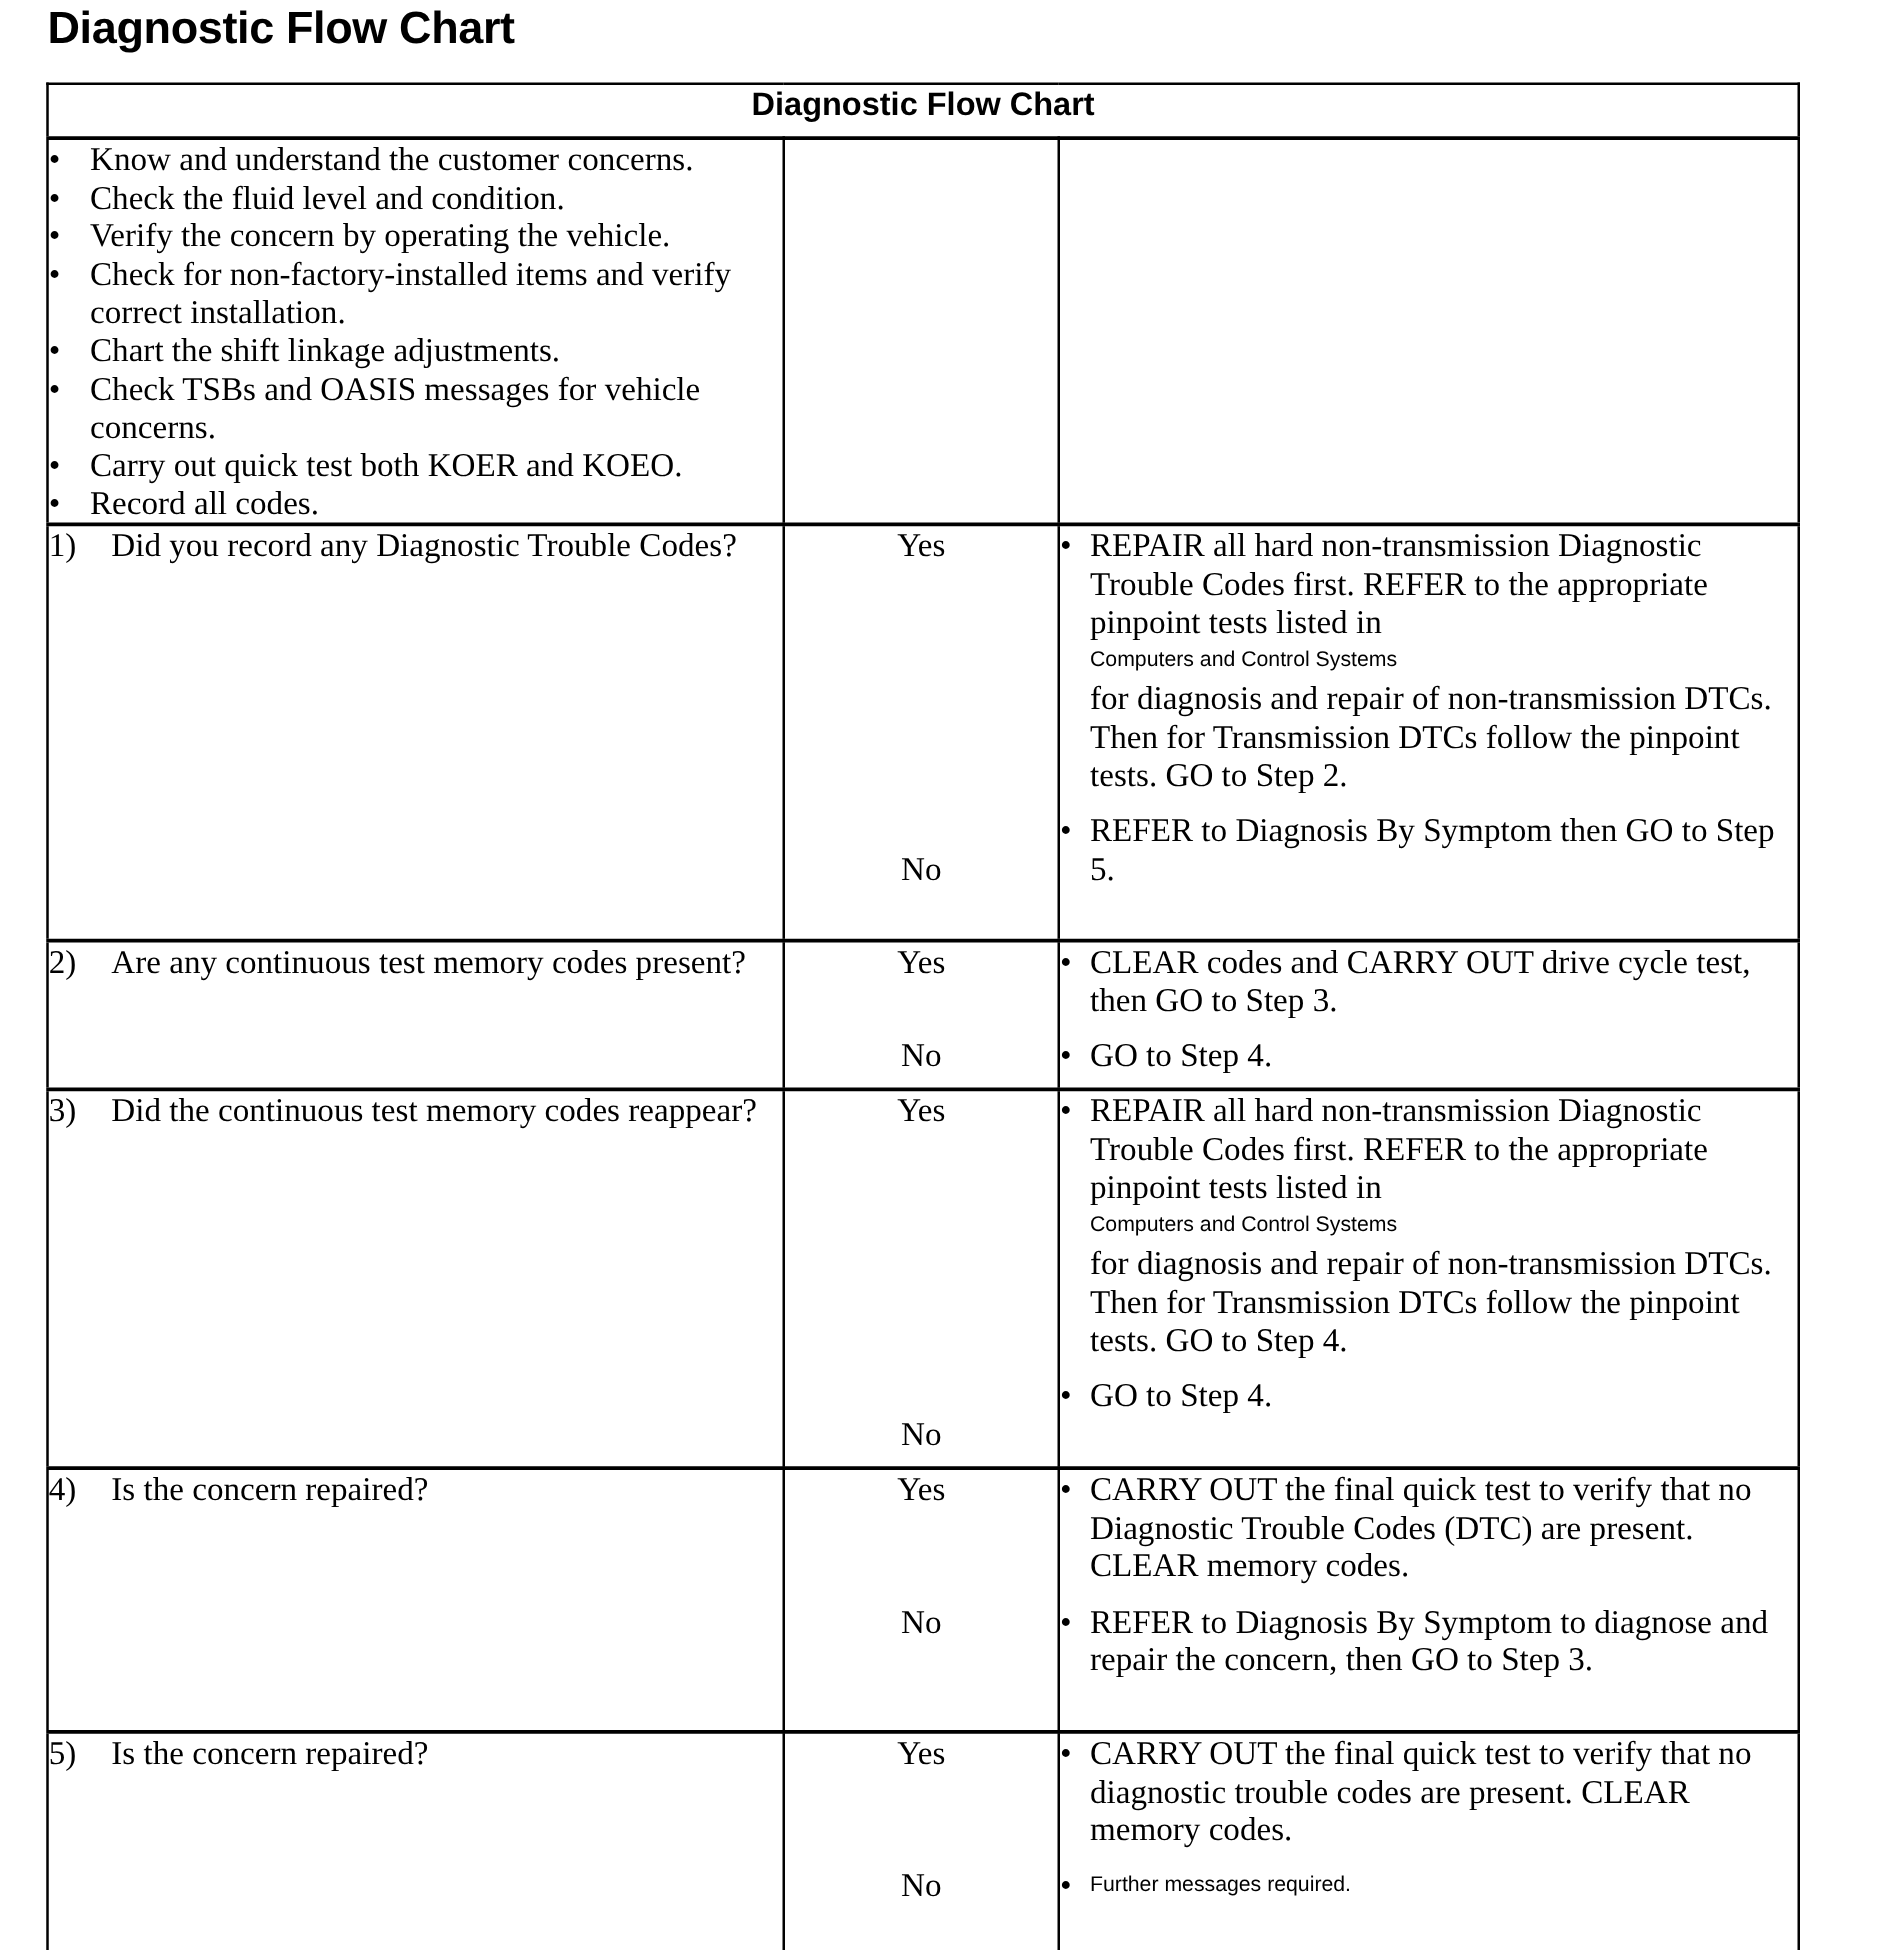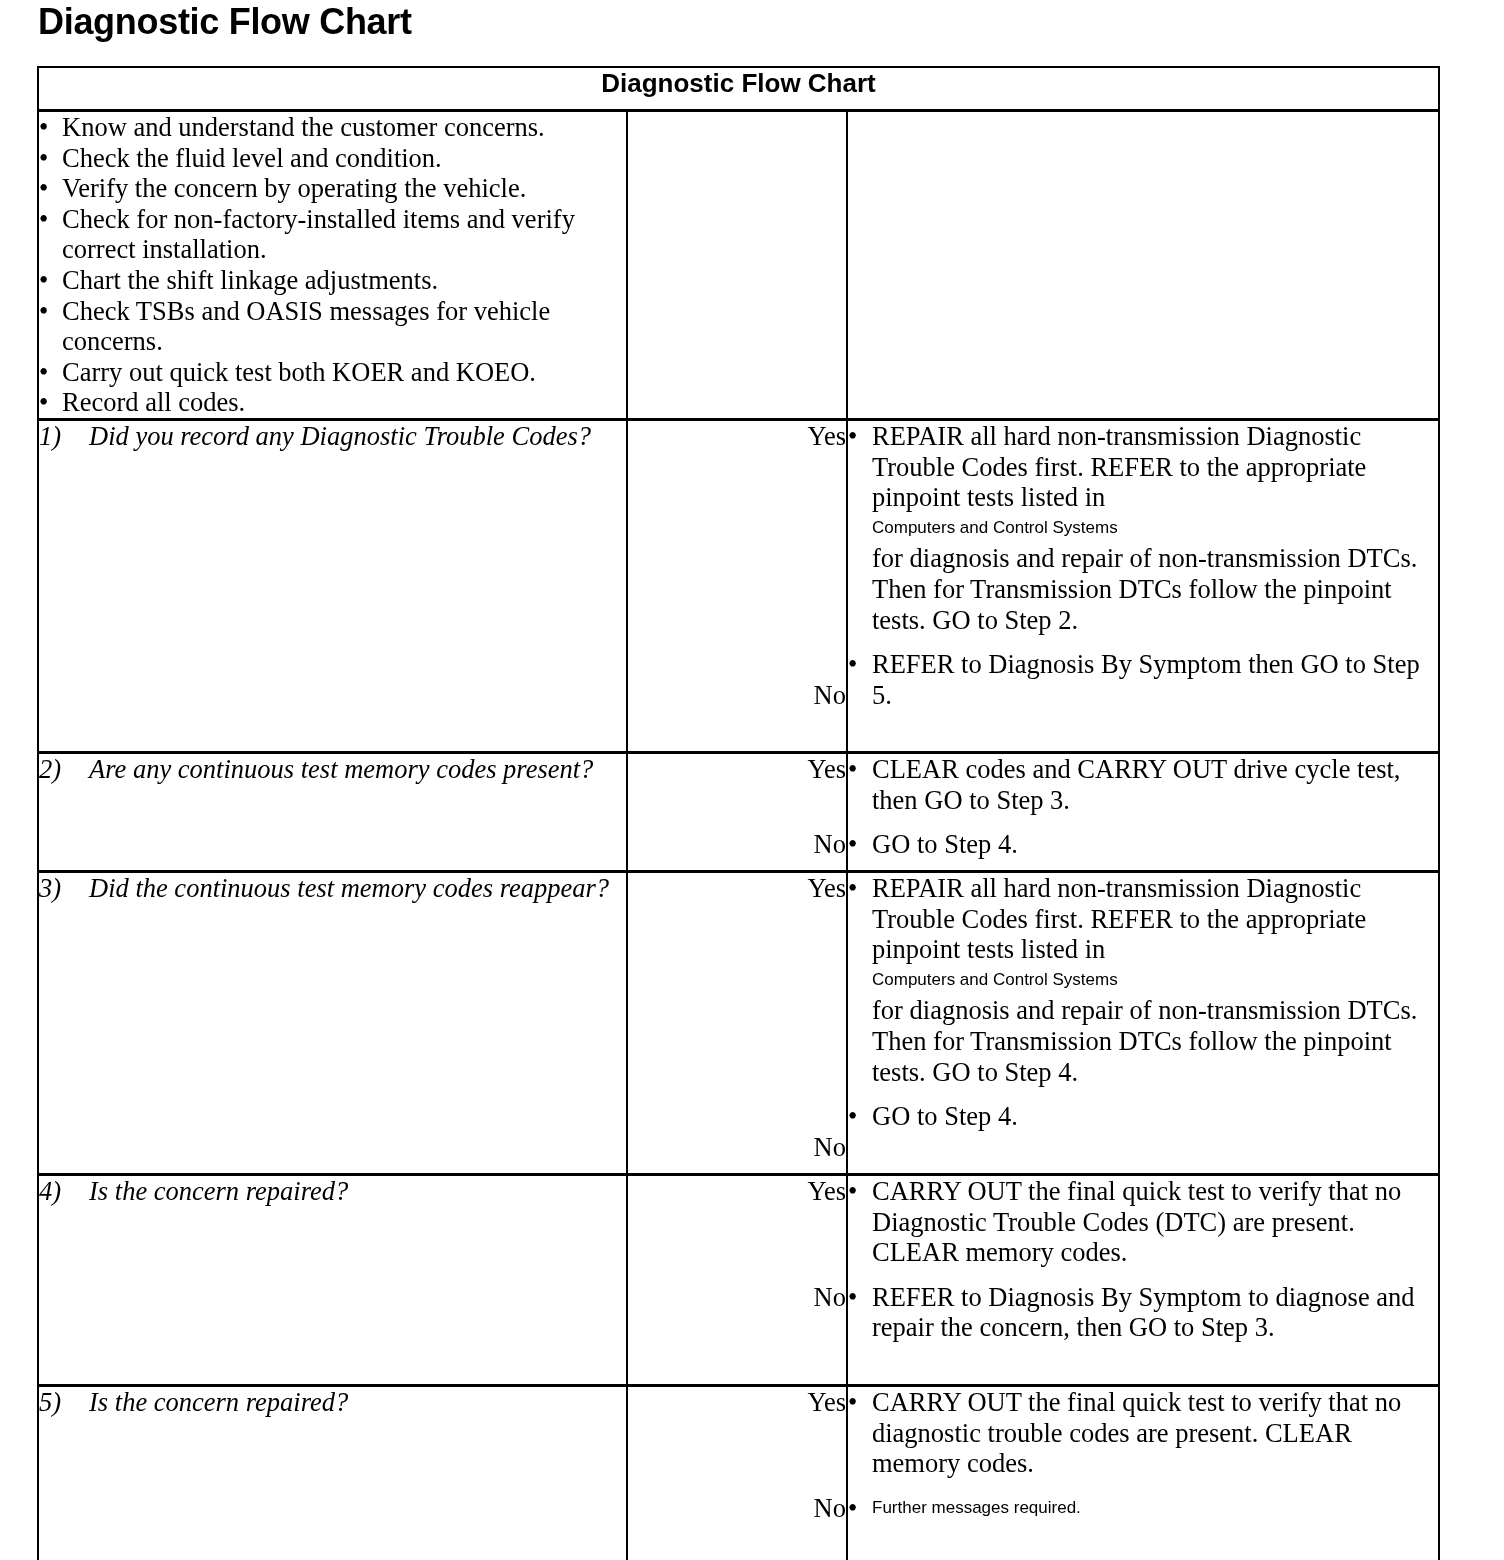--- a/index.html
+++ b/index.html
@@ -15,25 +15,25 @@
     font-family: "Liberation Serif", serif; font-size: 26.5px; line-height: 30.6px;
   }
   table.flow td, table.flow th { border: 2px solid #000; vertical-align: top; padding: 0; }
   table.flow > tbody > tr { border-top: 3px solid #000; }
   th.header {
     font-family: "Liberation Sans", sans-serif; font-weight: bold; font-size: 26px;
     height: 41px; text-align: center; vertical-align: middle; border-bottom: 3px solid #000;
   }
   col.c1 { width: 589px; } col.c2 { width: 220px; } col.c3 { width: 592px; }
   .intro { padding: 6px 10px 8px 10px; }
-  .bl { position: relative; padding-left: 23px; }
+  .bl { position: relative; padding-left: 33px; }
   .bl::before { content: "\2022"; position: absolute; left: 0; top: 0; }
-  .q-cell { padding: 7px 10px; font-style: italic; }
+  .q-cell { padding: 7px 10px; }
   .q-num { display: inline-block; width: 50px; }
-  .ans-cell { padding: 7px 0 0 0; text-align: right; }
+  .ans-cell { padding: 7px 0 0 0; text-align: center; }
   .res-cell { padding: 7px 10px 0 16px; }
   .ans-block { display: block; }
   .res-block { position: relative; padding-left: 24px; }
   .res-block .dot { position: absolute; left: 0; top: 0; }
   .sans-line { font-family: "Liberation Sans", sans-serif; font-size: 17px; line-height: 30.6px; }
   .gap { height: 14px; }
 </style>
 </head>
 <body>
 

